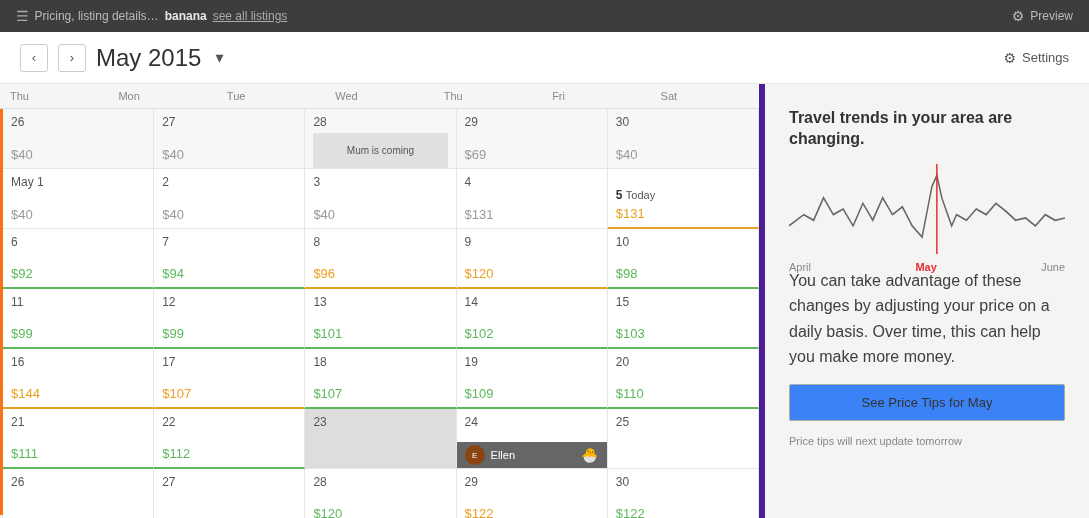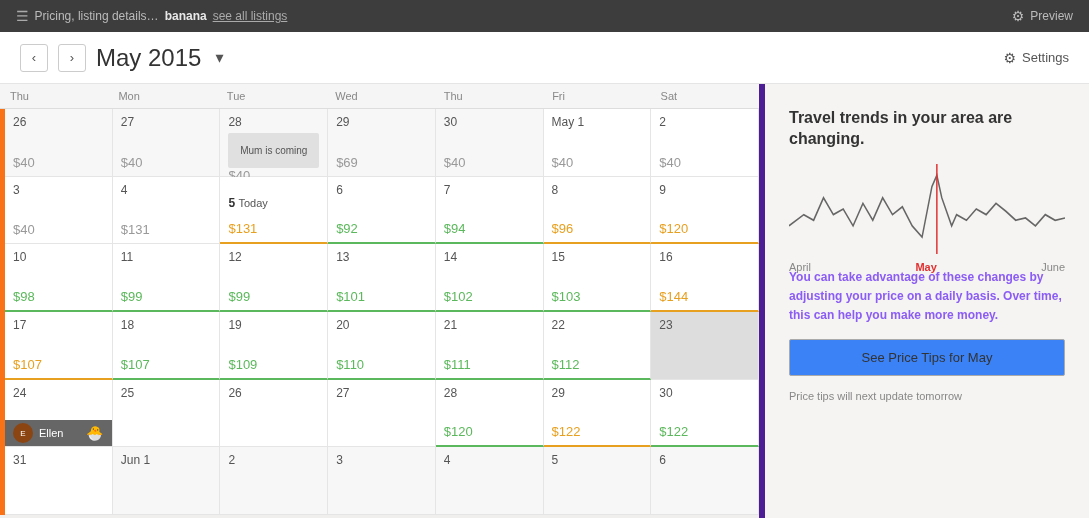--- a/index.html
+++ b/index.html
@@ -65,24 +65,24 @@
     .day-header {
       padding: 6px 10px;
       font-size: 11px;
       color: #888;
       font-weight: 500;
     }
 
     
     .cal-grid {
       display: grid;
-      grid-template-columns: repeat(7, 1fr);
+      grid-template-columns: repeat(5, 1fr);
       grid-template-rows: repeat(6, 1fr);
       height: calc(100% - 28px);
-      border-left: 5px solid #f97316;
+      border-left: 3px solid #f97316;
     }
     .cal-cell {
       border-right: 1px solid #e5e5e5;
       border-bottom: 1px solid #e5e5e5;
       padding: 6px 8px;
       position: relative;
       background: #fff;
       min-height: 60px;
       display: flex;
       flex-direction: column;
@@ -133,21 +133,21 @@
       padding: 24px 24px;
       display: flex;
       flex-direction: column;
       gap: 14px;
     }
     .panel-title { font-size: 16px; font-weight: 600; color: #333; line-height: 1.3; }
     .chart-area { width: 100%; height: 90px; position: relative; }
     .chart-area svg { width: 100%; height: 100%; }
     .chart-labels { display: flex; justify-content: space-between; font-size: 11px; color: #888; margin-top: 4px; }
     .chart-labels .may-label { color: #e03030; font-weight: 600; }
-    .panel-desc { font-size: 12px; color: #8b5cf6; line-height: 1.6; font-weight: bold; }
+    .panel-desc { font-size: 16px; color: #404040; line-height: 1.6; }
     .price-tips-btn {
       border: 1px solid #aaa;
       background: #3b82f6;
       padding: 10px;
       text-align: center;
       font-size: 13px;
       font-weight: 500;
       color: #333;
       cursor: pointer;
       border-radius: 2px;

